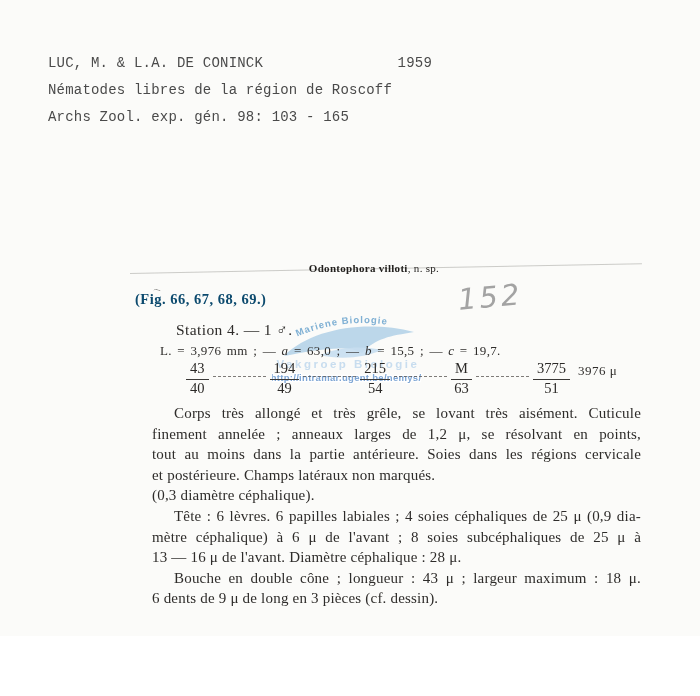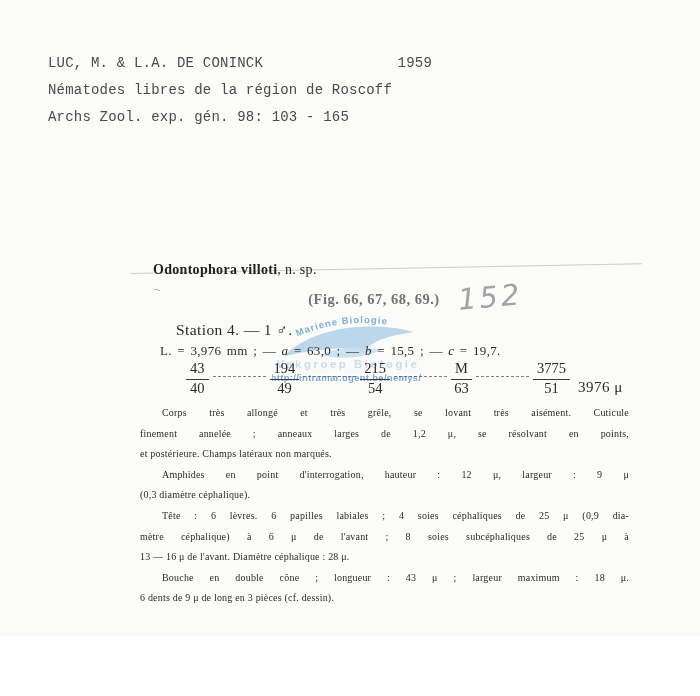--- a/index.html
+++ b/index.html
@@ -51,33 +51,33 @@
   .watermark {
     position: absolute;
     left: 272px; top: 306px;
     z-index: 1;
   }
 
   
   .print { position: absolute; z-index: 2; }
 
   .title-line {
-    left: 153px; top: 262px; width: 478px;
-    font-size: 14px;
+    left: 135px; top: 262px; width: 478px;
+    text-align: center;
+    font-size: 11px;
     letter-spacing: 0.3px;
     color: #211f1d;
   }
   .title-line .species { font-weight: bold; }
 
   .fig-line {
     left: 135px; top: 291px; width: 478px;
-    text-align: center;
     font-size: 14.5px;
     font-weight: 600;
-    color: #737373;
+    color: #0c4a6e;
     letter-spacing: 0.5px;
   }
 
   .handwritten {
     left: 458px; top: 280px;
     font-family: "DejaVu Sans", sans-serif;
     font-style: italic;
     font-size: 29px;
     color: #a3a3a3;
     transform: rotate(-5deg);
@@ -116,29 +116,29 @@
   }
   .frac .bot { padding-top: 1px; }
   .connector {
     flex: 1;
     margin-top: 15px;
     border-top: 1.5px dashed #55514d;
     opacity: 0.75;
     margin-left: 4px; margin-right: 4px;
   }
   .total-label {
-    left: 578px; top: 379px;
+    left: 578px; top: 363px;
+    font-size: 13px;
+    letter-spacing: 0.5px;
+  }
+
+  
+  .bodytext {
+    left: 152px; top: 403px; width: 489px;
     font-size: 15px;
-    letter-spacing: 0.5px;
-  }
-
-  
-  .bodytext {
-    left: 140px; top: 403px; width: 489px;
-    font-size: 10px;
     line-height: 20.6px;
     letter-spacing: 0.2px;
     color: #2e2c2a;
   }
   .bodytext .line { text-align: justify; text-align-last: justify; }
   .bodytext .line.last { text-align: left; text-align-last: left; }
   .bodytext .line.indent { padding-left: 22px; }
 </style>
 </head>
 <body>
@@ -208,23 +208,23 @@
     <div class="frac">
       <div class="top">3775</div>
       <div class="bot">51</div>
     </div>
   </div>
   <div class="print total-label">3976 μ</div>
 
   <div class="print bodytext">
     <div class="line indent">Corps très allongé et très grêle, se lovant très aisément. Cuticule</div>
     <div class="line">finement annelée ; anneaux larges de 1,2 μ, se résolvant en points,</div>
+    <div class="line">tout au moins dans la partie antérieure. Soies dans les régions cervicale</div>
     <div class="line last">et postérieure. Champs latéraux non marqués.</div>
 
-    <div class="line indent">Amphides en point d'interrogation, hauteur : 12 μ, largeur : 9 μ</div>
     <div class="line last">(0,3 diamètre céphalique).</div>
 
     <div class="line indent">Tête : 6 lèvres. 6 papilles labiales ; 4 soies céphaliques de 25 μ (0,9 dia-</div>
     <div class="line">mètre céphalique) à 6 μ de l'avant ; 8 soies subcéphaliques de 25 μ à</div>
     <div class="line last">13 — 16 μ de l'avant. Diamètre céphalique : 28 μ.</div>
 
     <div class="line indent">Bouche en double cône ; longueur : 43 μ ; largeur maximum : 18 μ.</div>
     <div class="line last">6 dents de 9 μ de long en 3 pièces (cf. dessin).</div>
   </div>
 

